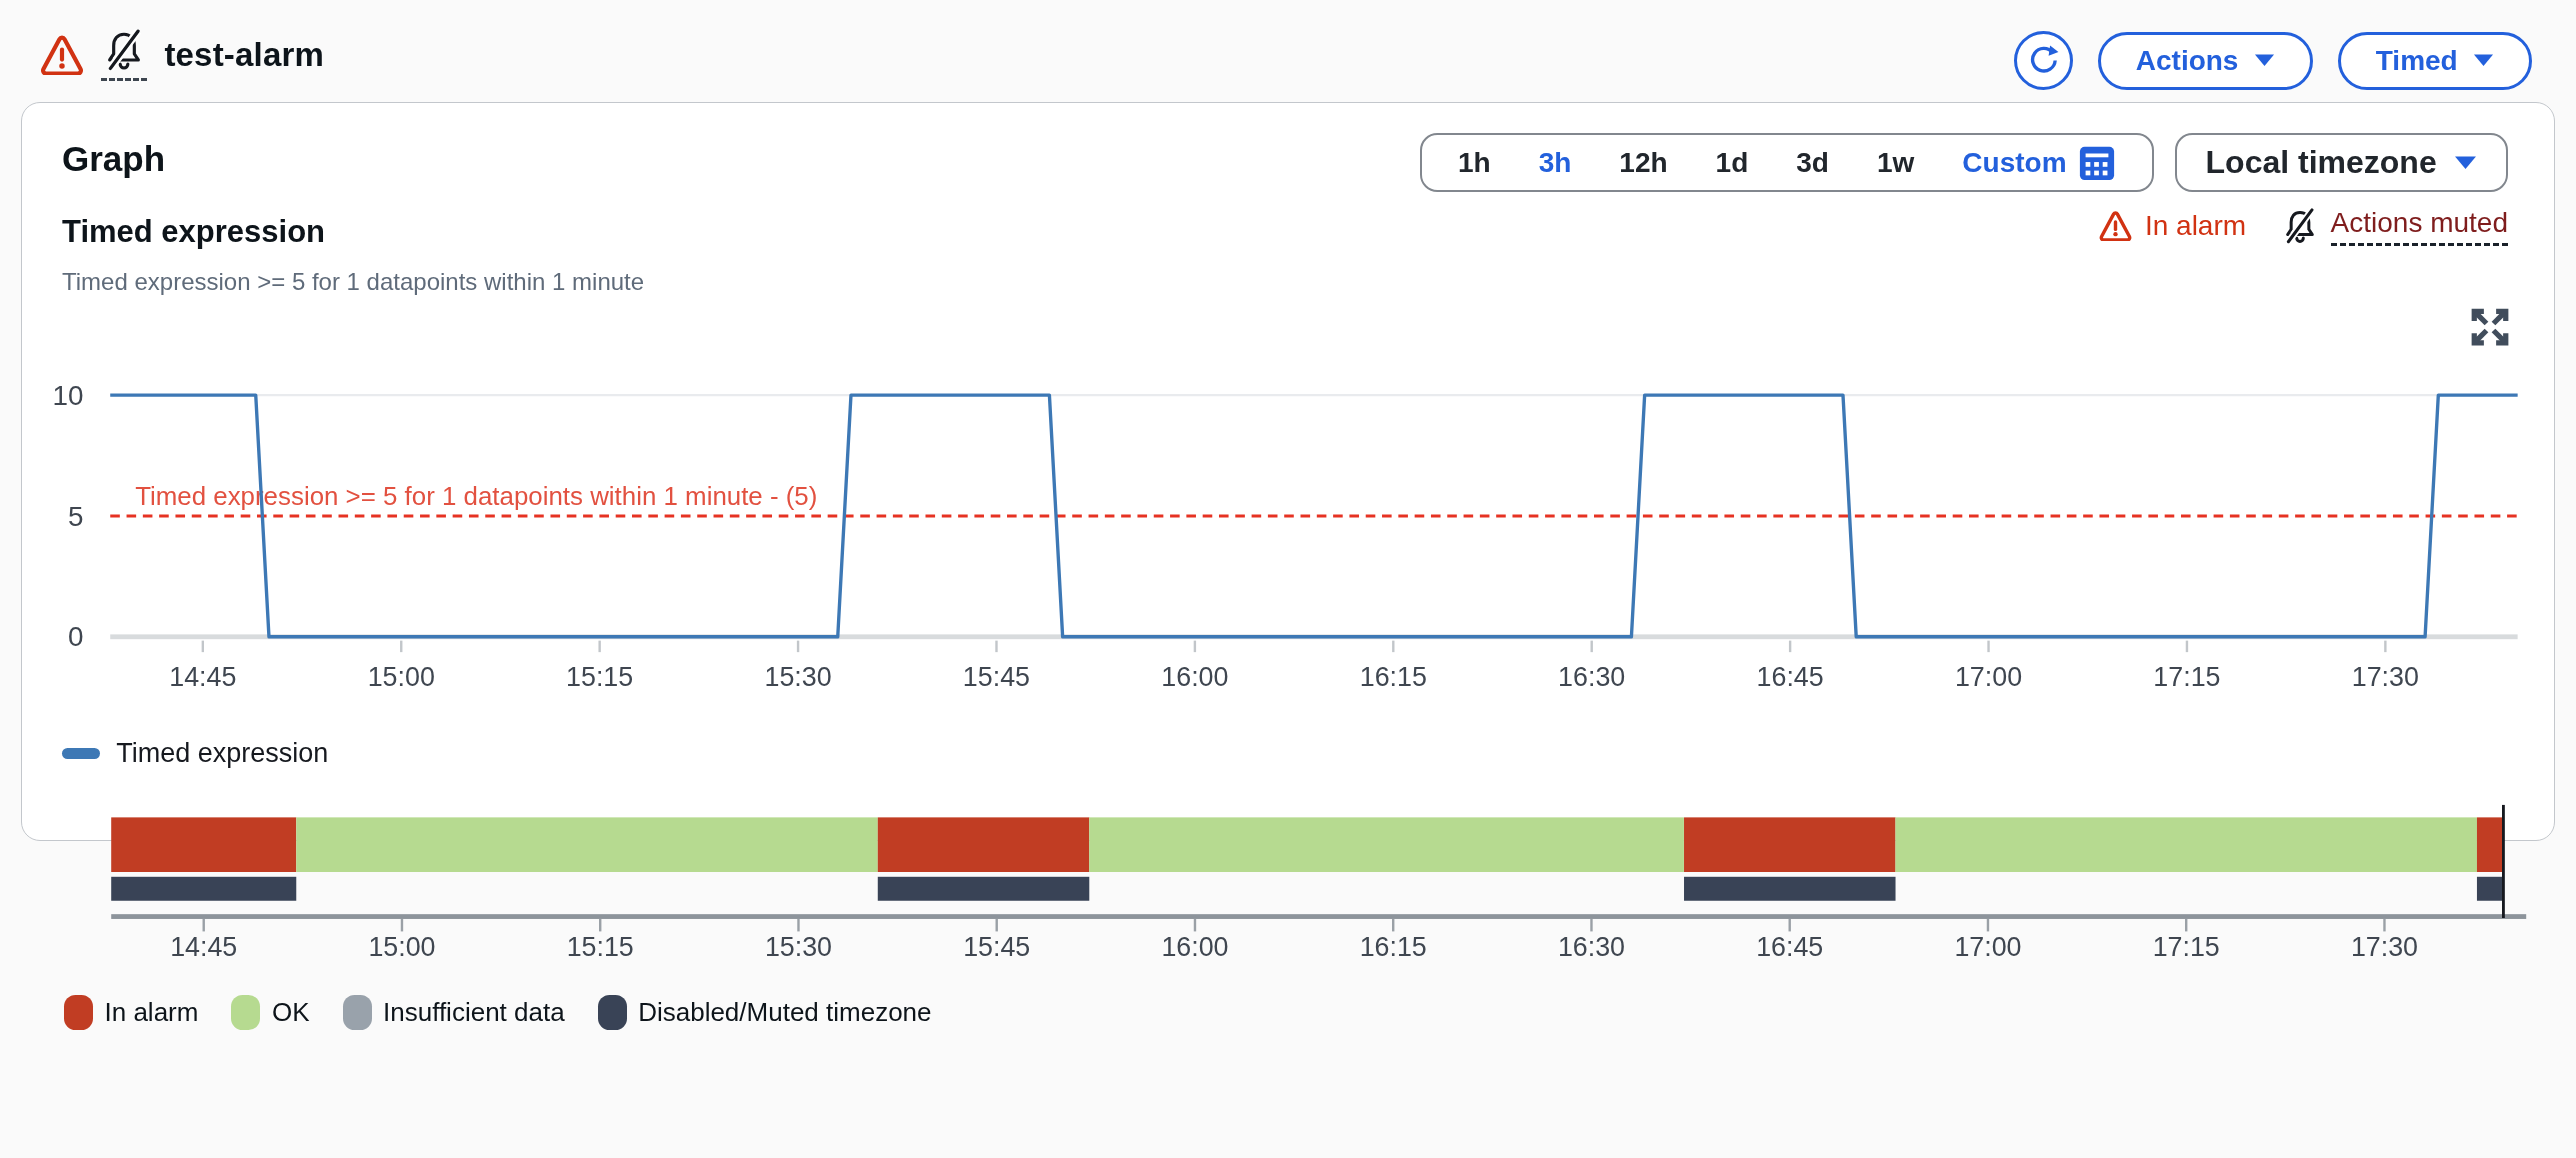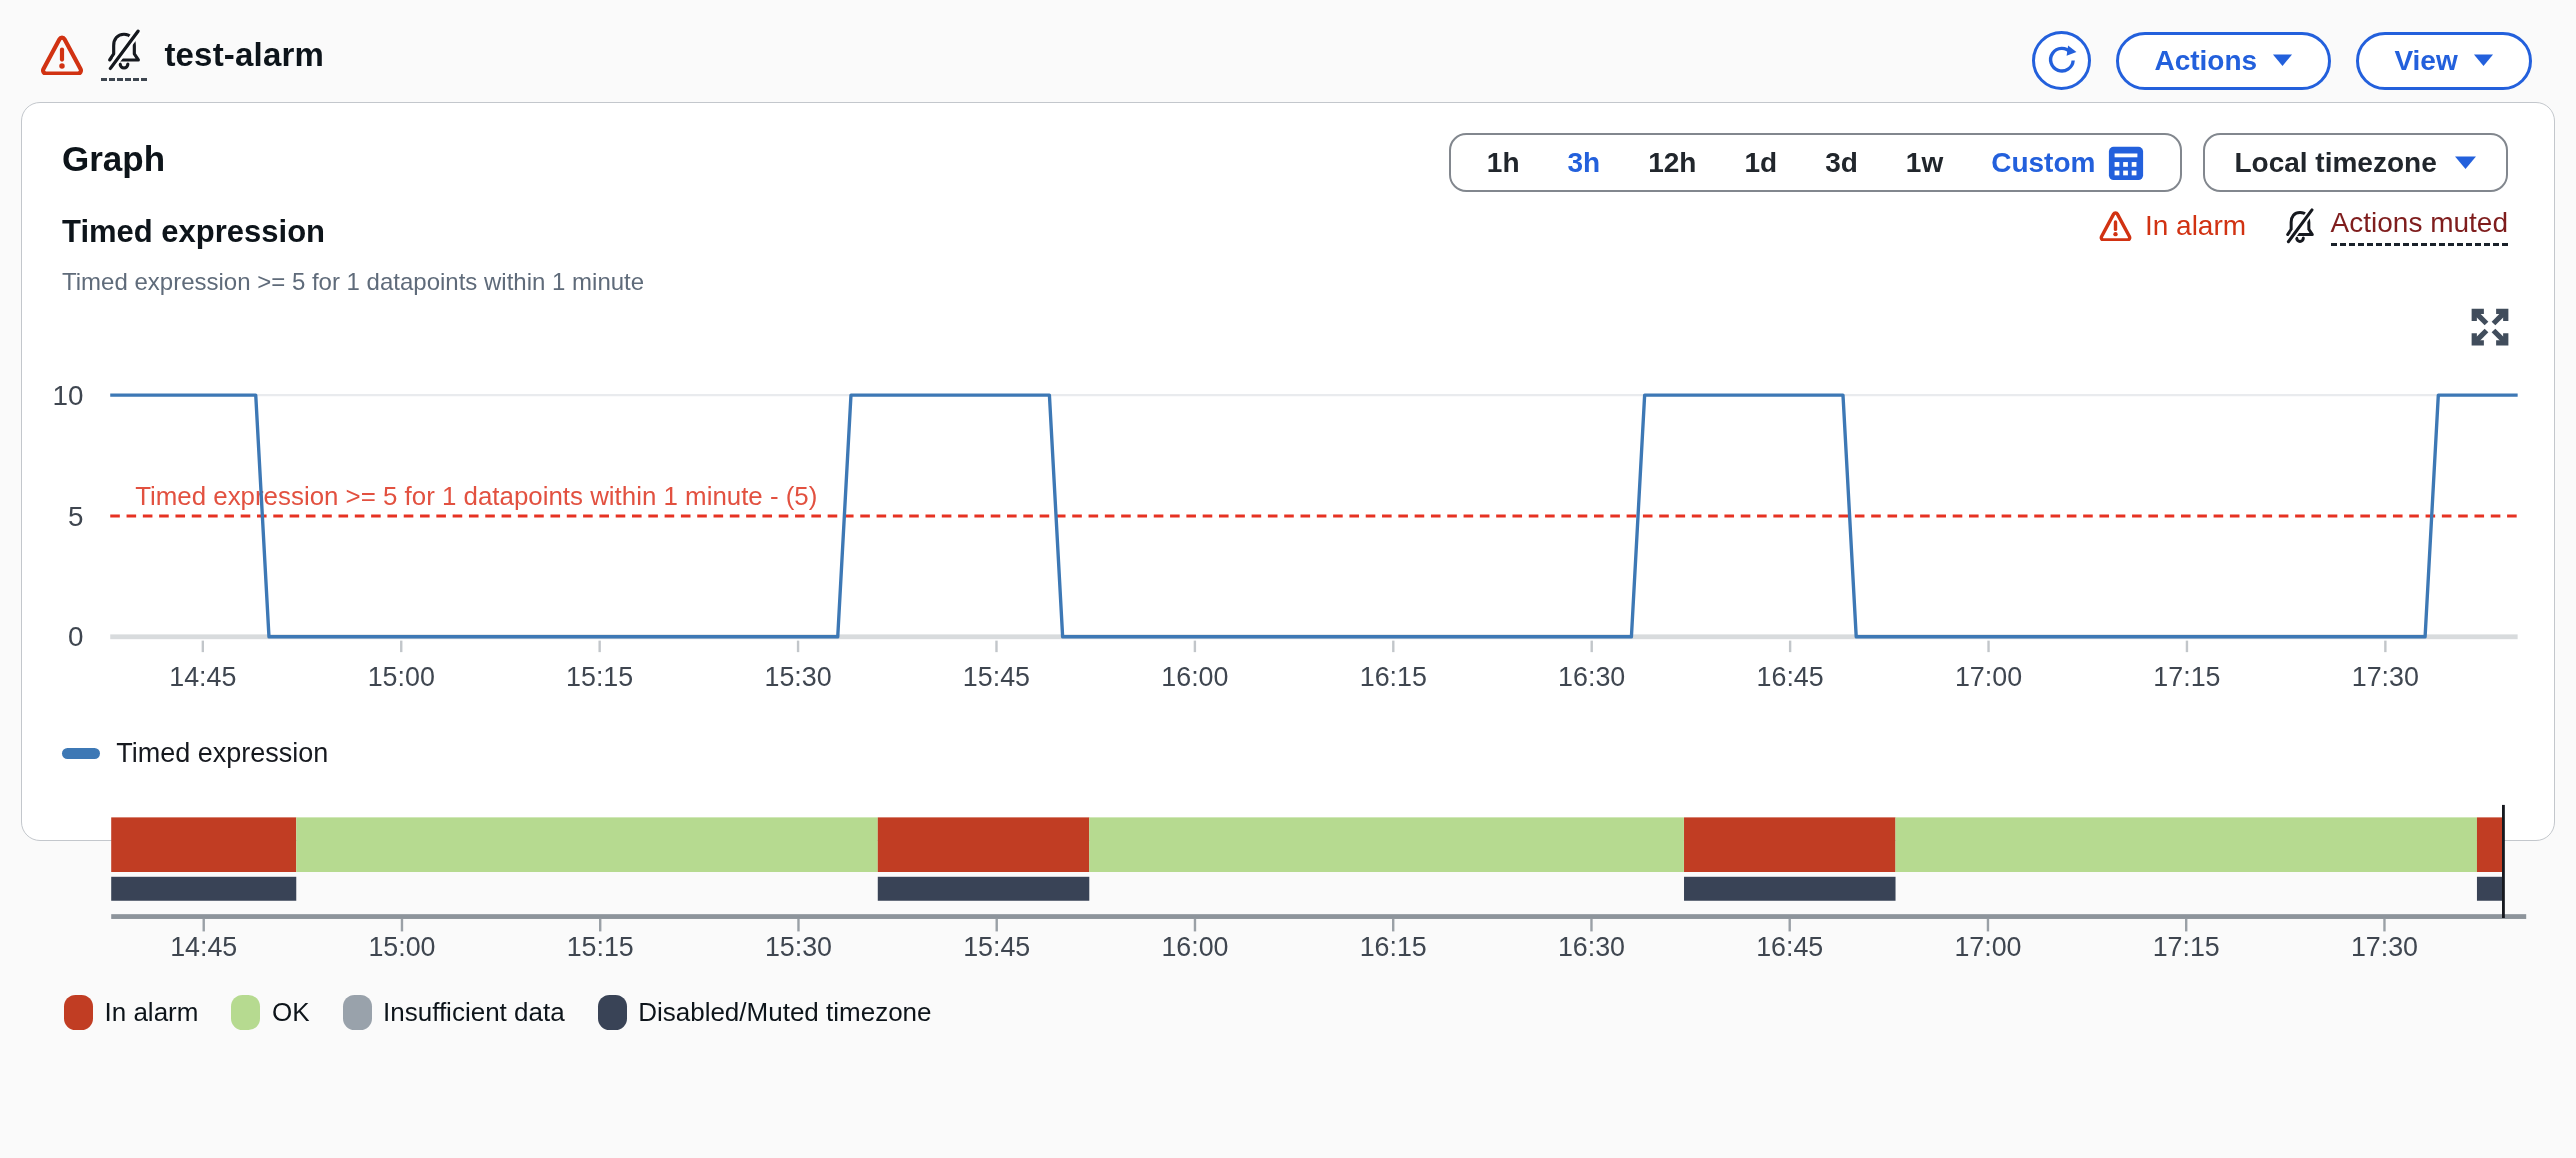--- a/index.html
+++ b/index.html
@@ -33,21 +33,21 @@
   .range-bar{position:absolute;right:46px;top:30px;display:flex;gap:21px;border-radius:20px;}
   .seg{
     display:flex;align-items:center;height:59px;box-sizing:border-box;
     background:#fff;border:2.9px solid #82878e;border-radius:17.3px;padding:0 11.5px;
   }
   .seg .rng{padding:0 24px;font-size:28px;font-weight:700;color:#21262c;cursor:pointer;display:flex;align-items:center;gap:11.5px;}
   .seg .rng.sel{color:var(--accent);}
   .tz-btn{
     display:flex;align-items:center;justify-content:center;gap:17.3px;height:59px;box-sizing:border-box;
     background:#fff;border:2.9px solid #82878e;border-radius:17.3px;padding:0 29px;
-    font-size:28px;font-weight:700;color:#21262c;cursor:pointer;font-family:inherit;
+    font-size:32px;font-weight:700;color:#21262c;cursor:pointer;font-family:inherit;
   }
   .metric h3{position:absolute;left:40px;top:111px;margin:0;font-size:31px;font-weight:700;color:#0d141a;}
   .metric p{position:absolute;left:40px;top:165px;margin:0;font-size:24px;color:#5f6b7a;}
   .badges{position:absolute;right:46px;top:104px;display:flex;align-items:center;gap:36px;}
   .badge{display:flex;align-items:center;gap:12.5px;font-size:28px;}
   .badge.alarm{color:var(--alarmRed);}
   .badge.muted{color:#7f1d1d;}
   .badge.muted .mtxt{border-bottom:3.8px dashed #1a212a;padding-bottom:3.8px;}
   .expand{position:absolute;left:2447px;top:203px;width:42px;height:42px;cursor:pointer;line-height:0;}
   .chart-svg{position:absolute;left:0;top:247px;}
@@ -93,21 +93,21 @@
           </svg>
         </span>
       </button>
       <button class="btn">
         <span>Actions</span>
         <svg width="21" height="14.4" viewBox="0 0 22 14">
             <polygon points="1,1 21,1 11,13" fill="#2360dc"></polygon>
           </svg>
       </button>
       <button class="btn">
-        <span>View</span>
+        <span>Timed</span>
         <svg width="21" height="14.4" viewBox="0 0 22 14">
             <polygon points="1,1 21,1 11,13" fill="#2360dc"></polygon>
           </svg>
       </button>
     </div>
   </div>
 
   <section class="card">
     <h2>Graph</h2>
 

